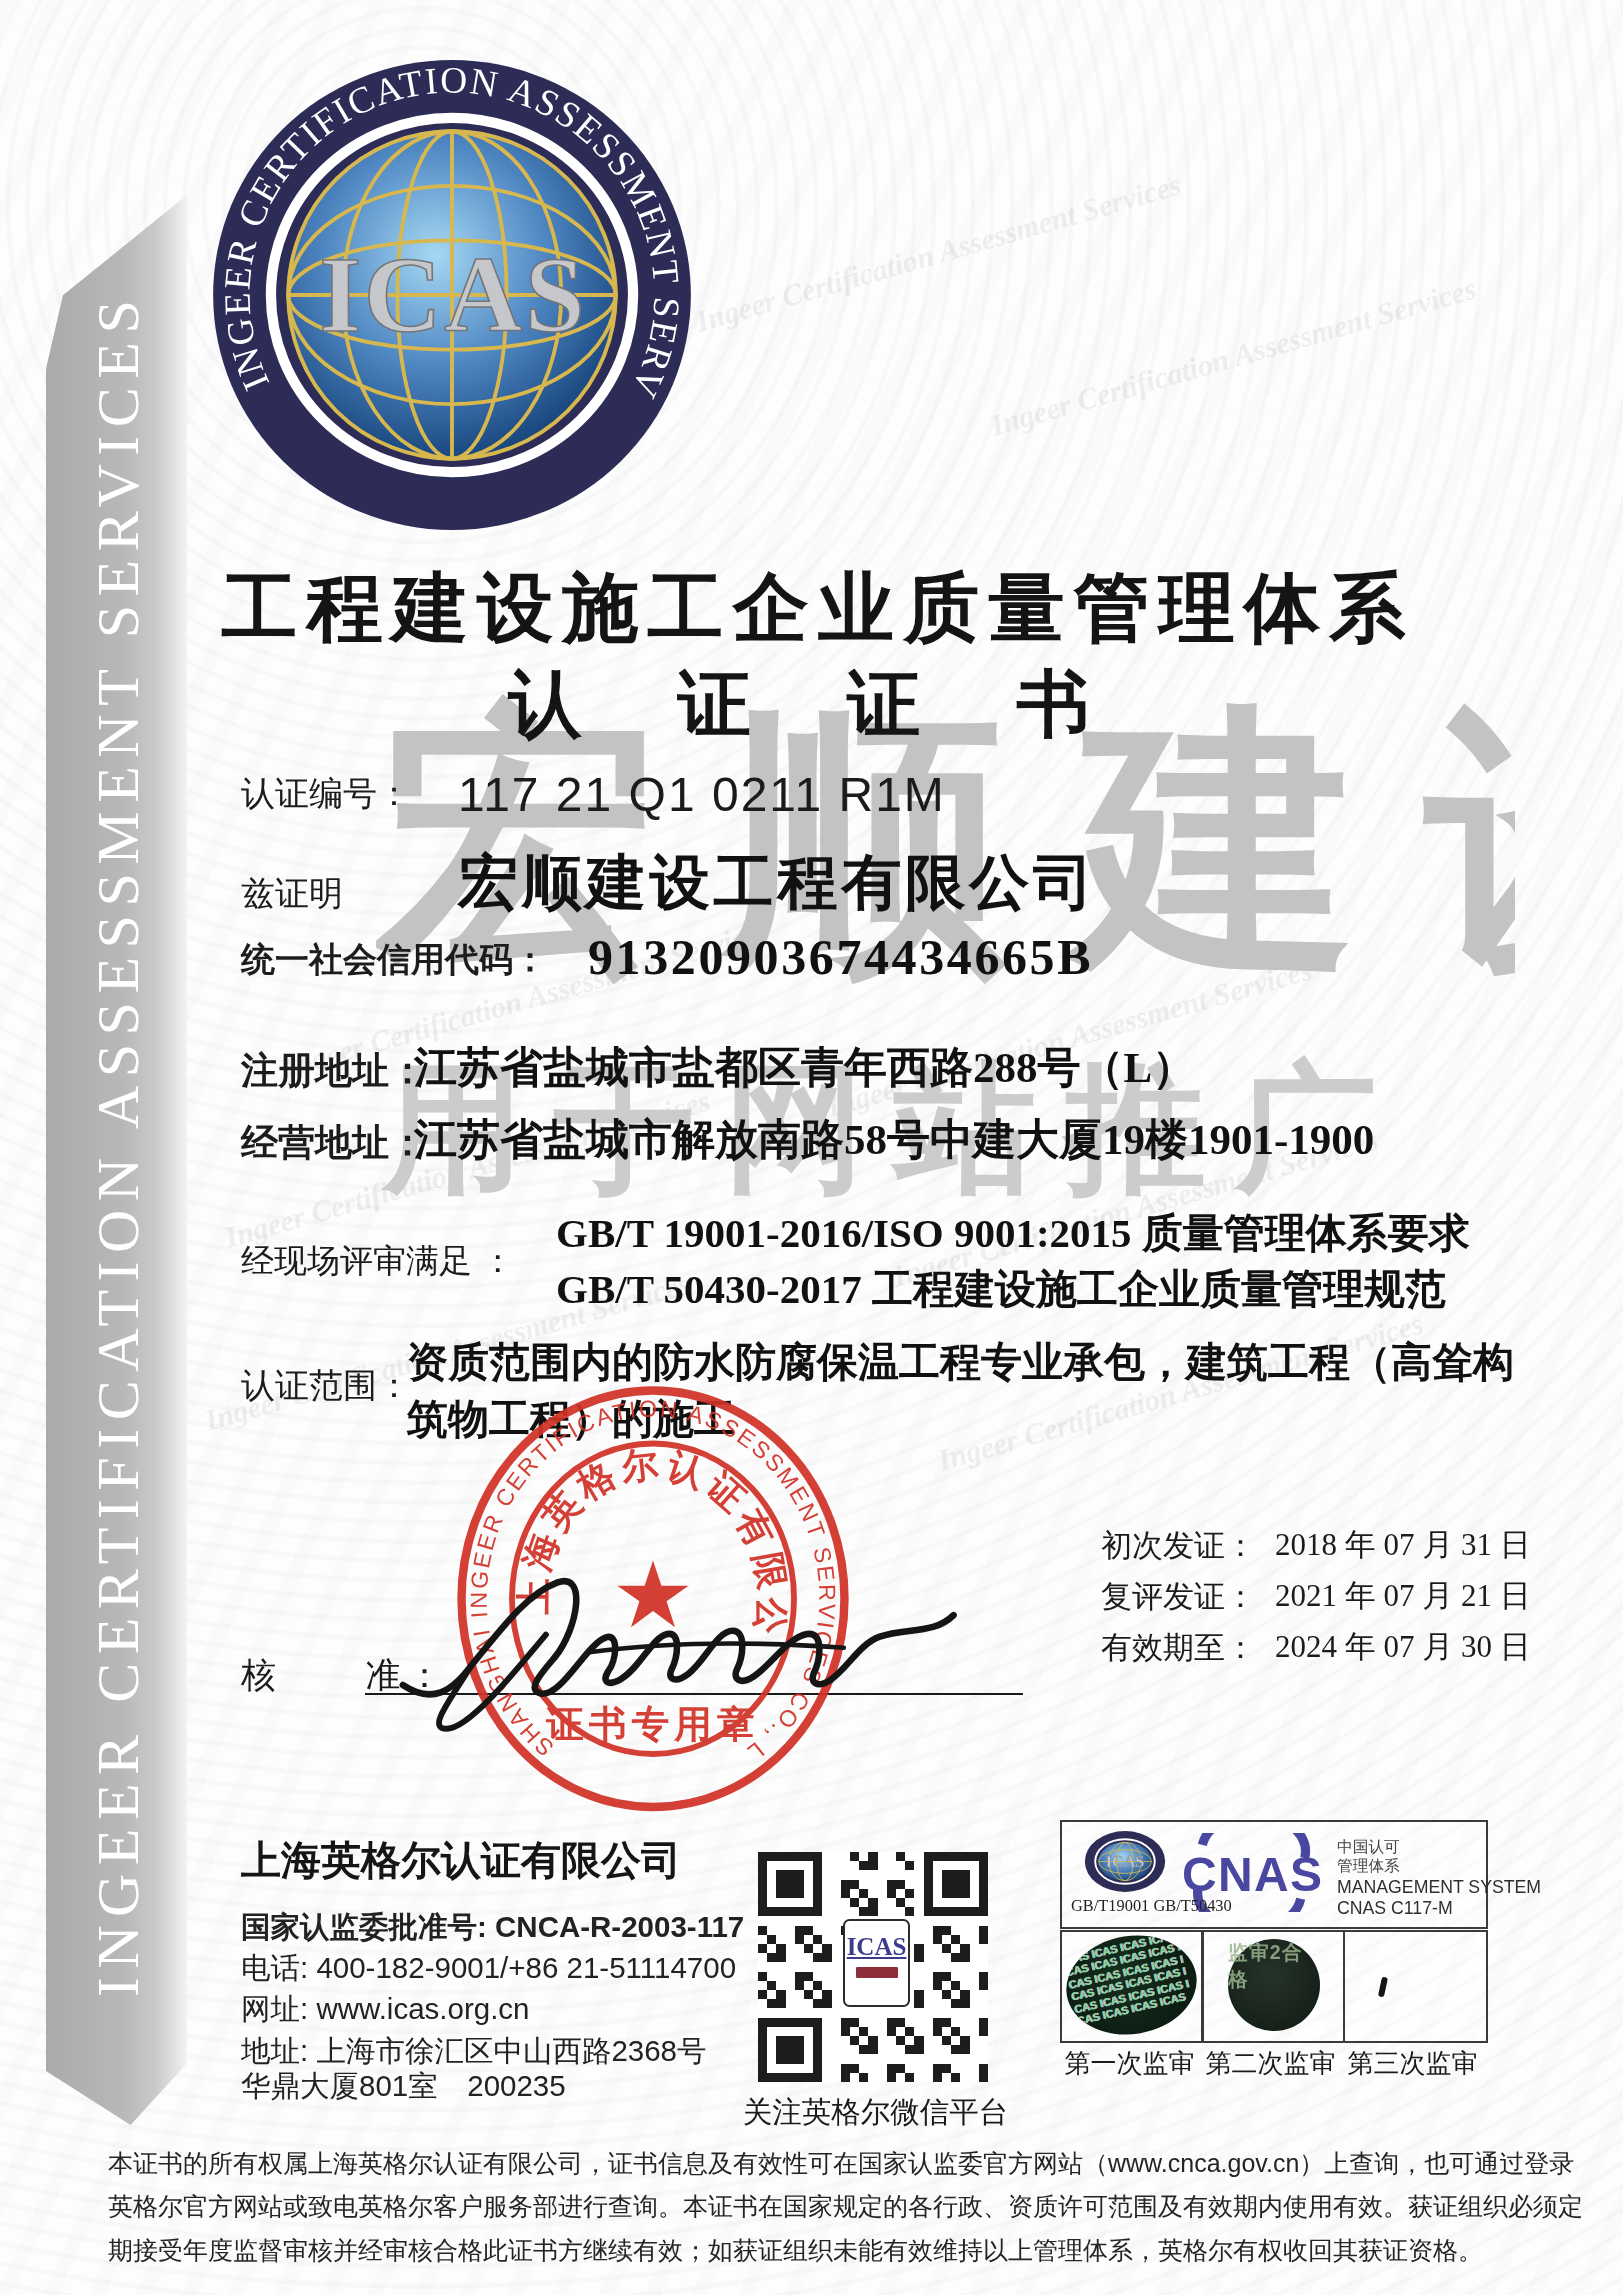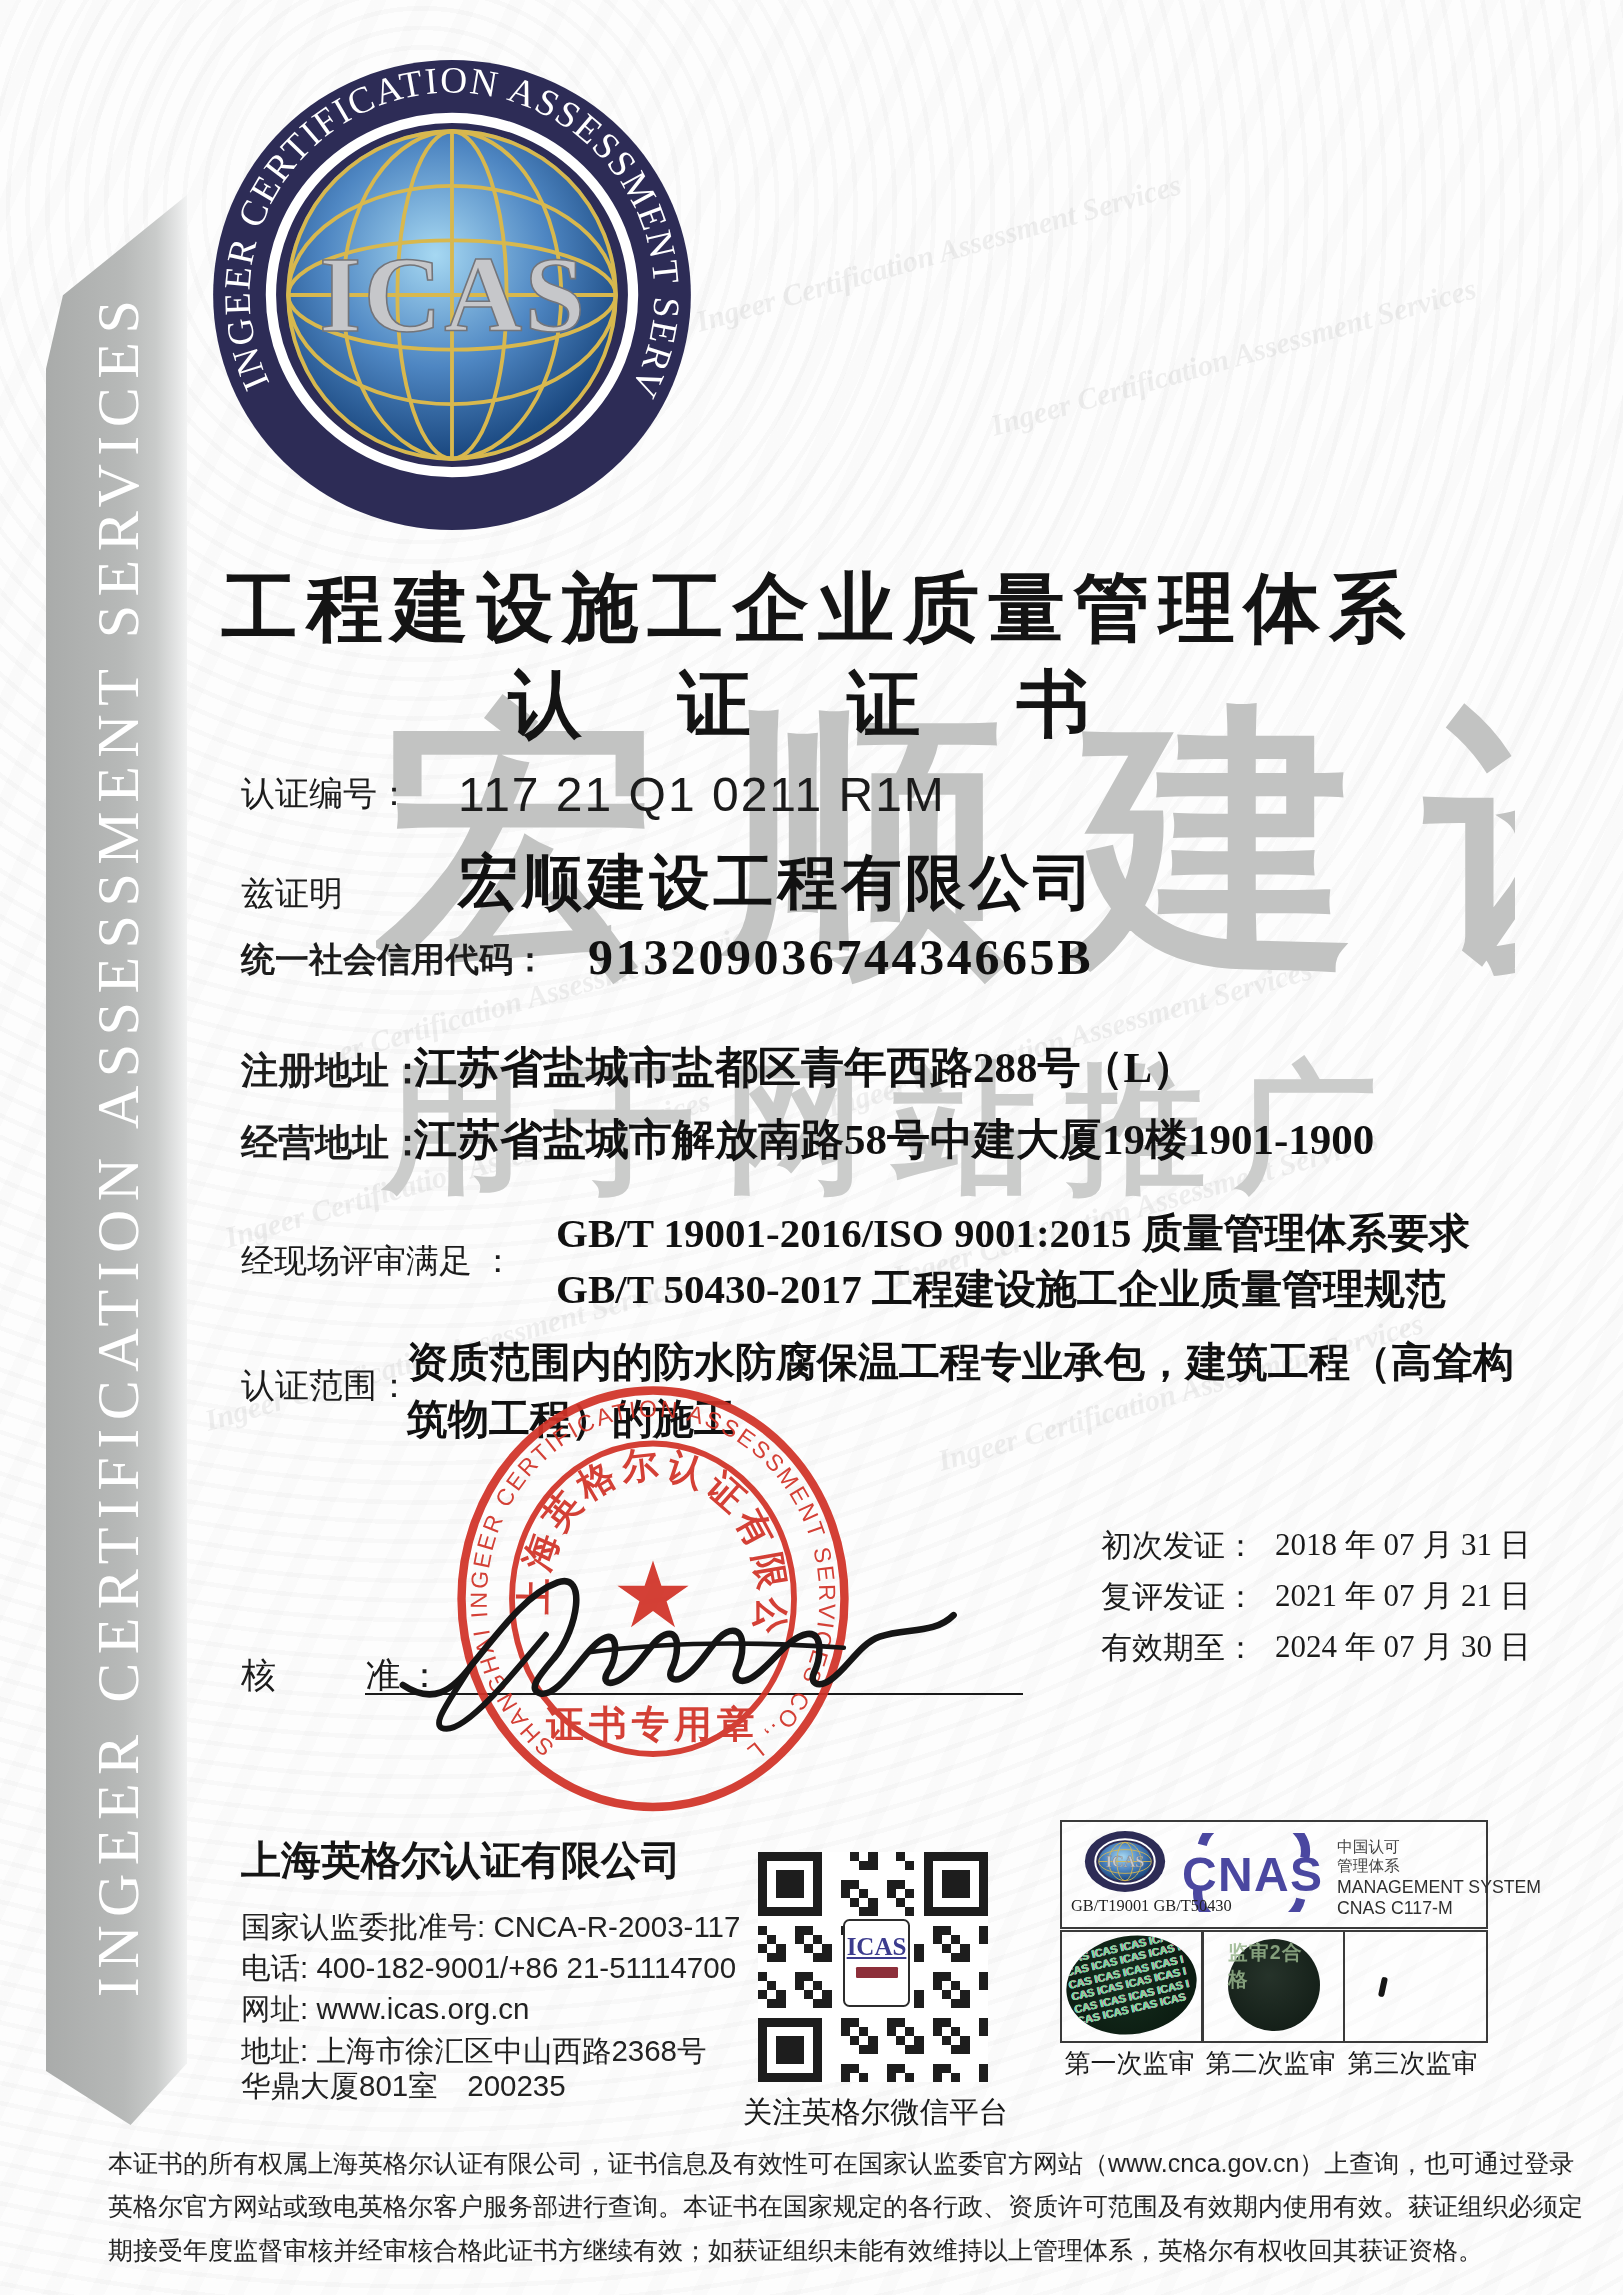--- a/index.html
+++ b/index.html
@@ -193,21 +193,21 @@
 
   <svg class="abs signature" viewBox="0 0 900 300">
     <g fill="none" stroke="#151515" stroke-linecap="round" stroke-linejoin="round">
       <path stroke-width="10" d="M 25,225 C 70,255 100,235 130,195 C 175,140 215,85 262,68 C 308,52 292,140 258,182 C 236,208 214,232 236,238 C 268,244 306,162 336,152 C 357,146 351,188 340,203 C 330,218 336,228 357,217 C 388,200 406,152 430,147 C 451,143 446,182 436,202 C 430,215 441,224 462,208 C 488,188 506,142 530,142 C 551,142 546,182 536,202 C 530,215 541,226 562,212 C 592,192 614,152 644,147 C 670,143 664,187 654,207 C 648,221 659,231 680,217 C 706,199 724,162 755,151 C 795,137 838,148 868,118"></path>
       <path stroke-width="9" d="M 128,198 C 96,250 62,292 92,292 C 124,292 186,218 244,148"></path>
       <path stroke-width="7" d="M 310,175 C 420,160 560,158 700,168"></path>
     </g>
   </svg>
 
   <div class="abs iss-company">上海英格尔认证有限公司</div>
-  <div class="abs iss-line" style="left:241px;top:1908px;">国家认监委批准号: CNCA-R-2003-117</div>
+  <div class="abs iss-line" style="left:241px;top:1908px;font-weight:bold;">国家认监委批准号: CNCA-R-2003-117</div>
   <div class="abs iss-line" style="left:241px;top:1949px;">电话: 400-182-9001/+86 21-51114700</div>
   <div class="abs iss-line" style="left:241px;top:1990px;">网址: www.icas.org.cn</div>
   <div class="abs iss-line" style="left:241px;top:2032px;">地址: 上海市徐汇区中山西路2368号</div>
   <div class="abs iss-line" style="left:241px;top:2067px;">华鼎大厦801室　200235</div>
 
   <svg class="abs qr" viewBox="0 0 25 25" shape-rendering="crispEdges">
     <rect x="0" y="0" width="25" height="25" fill="#ffffff"></rect>
     <g class="modules" fill="#1d1d1d">
         <rect x="10" y="0" width="1" height="1"></rect>
         <rect x="12" y="0" width="1" height="1"></rect>

